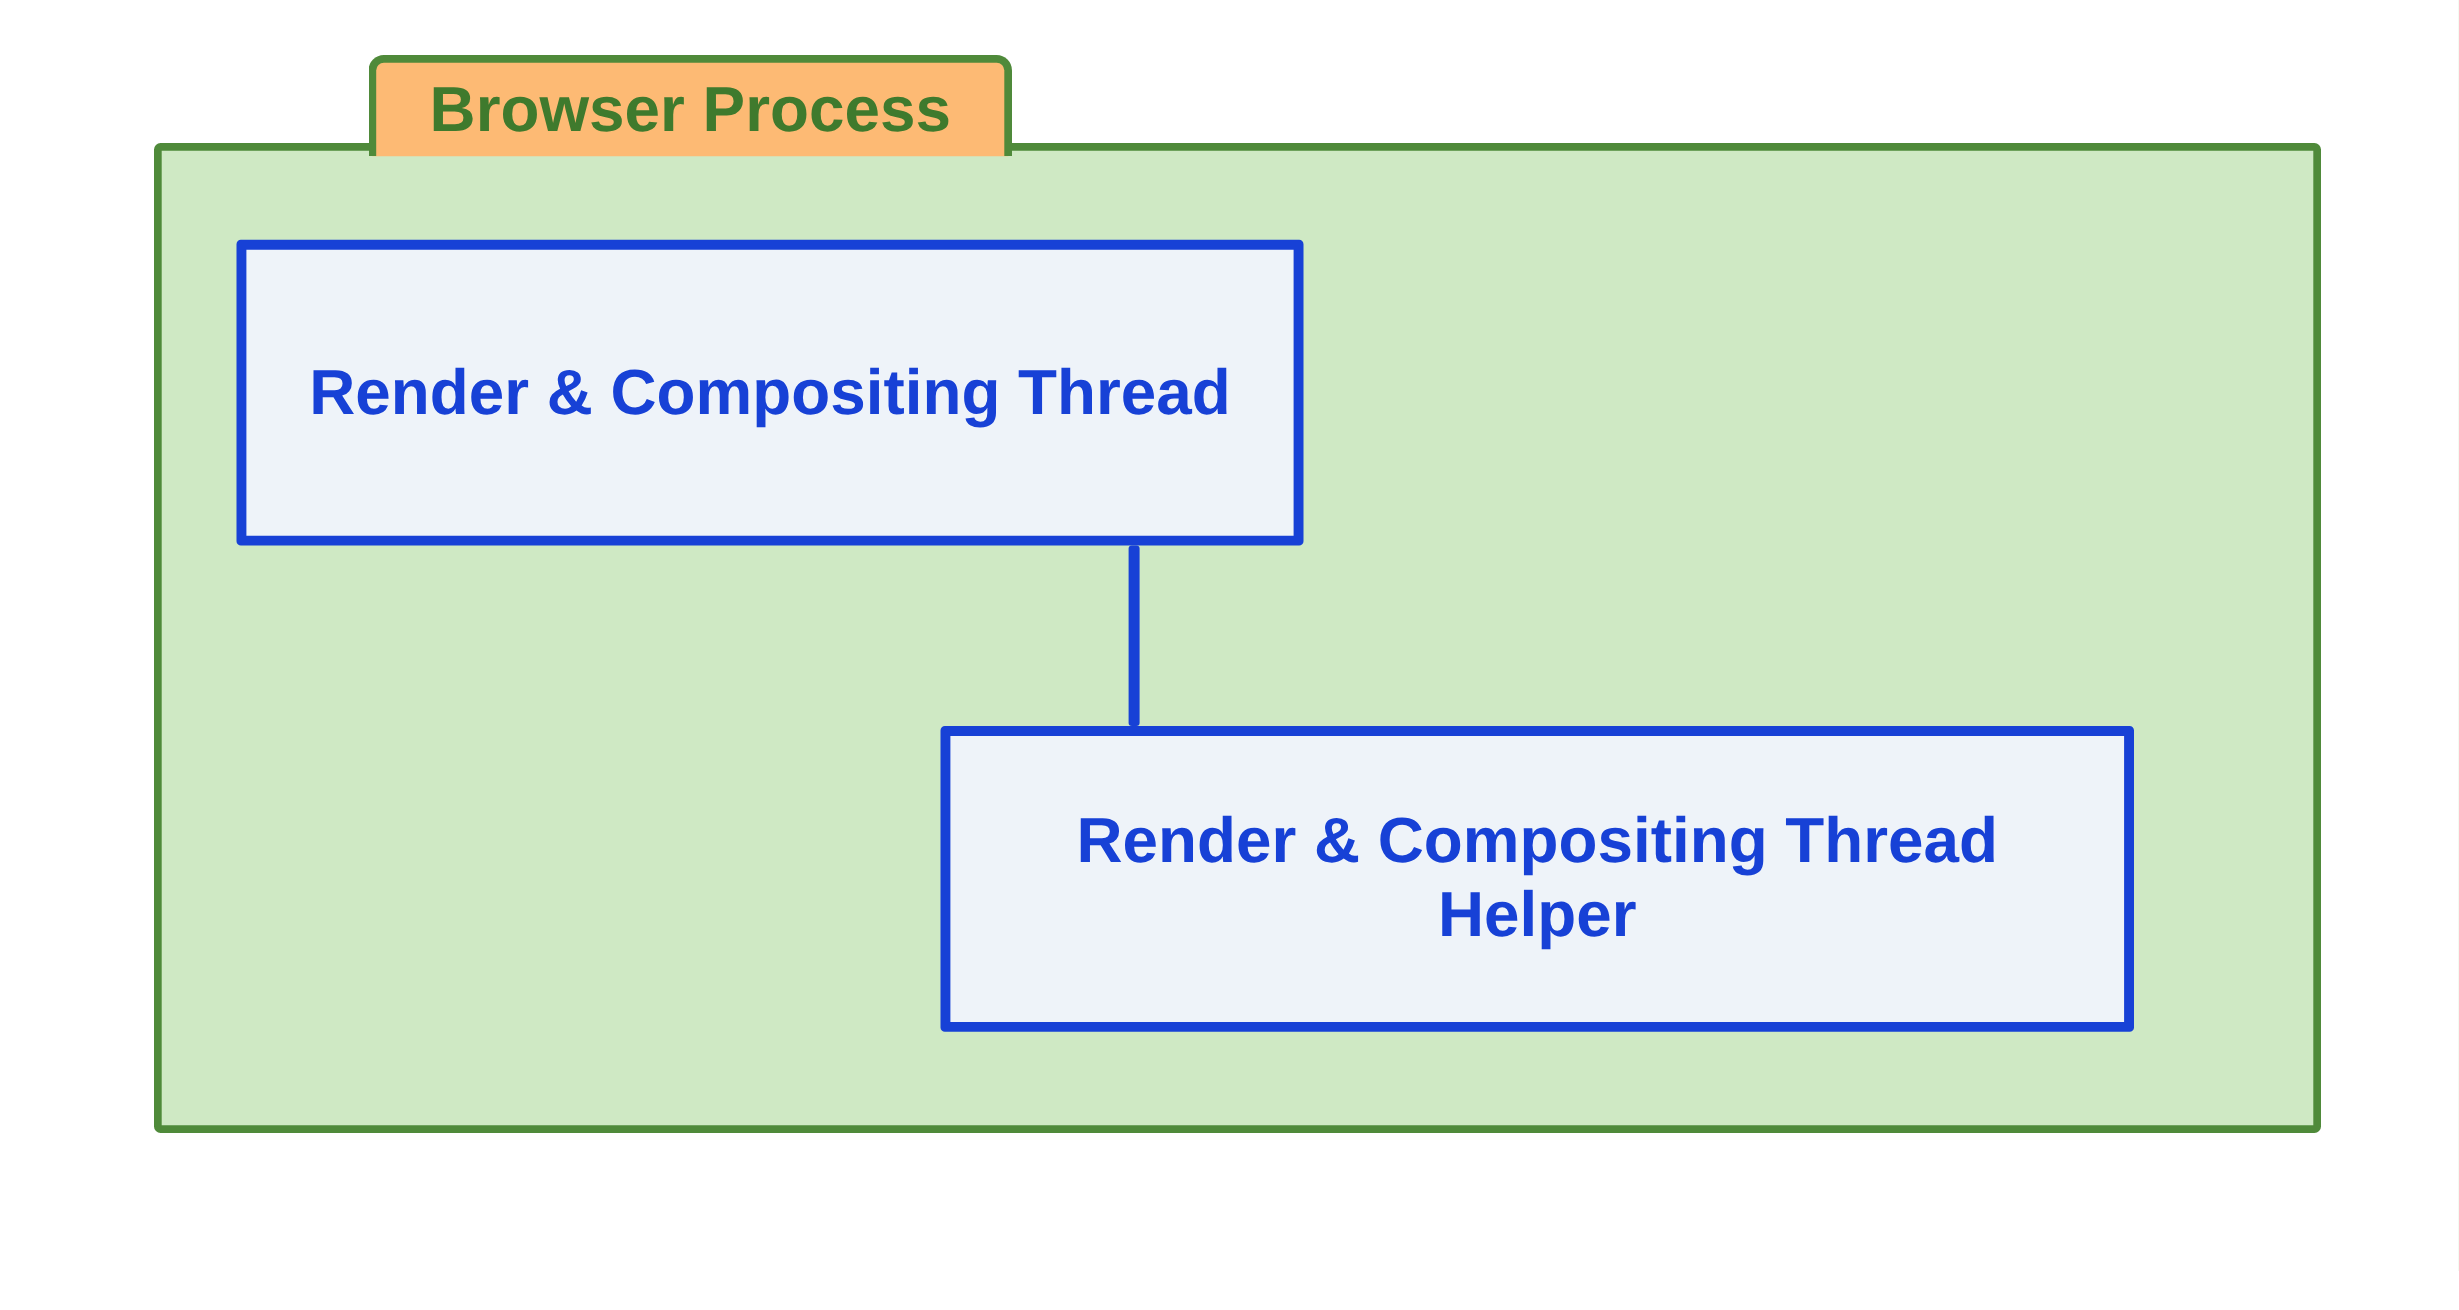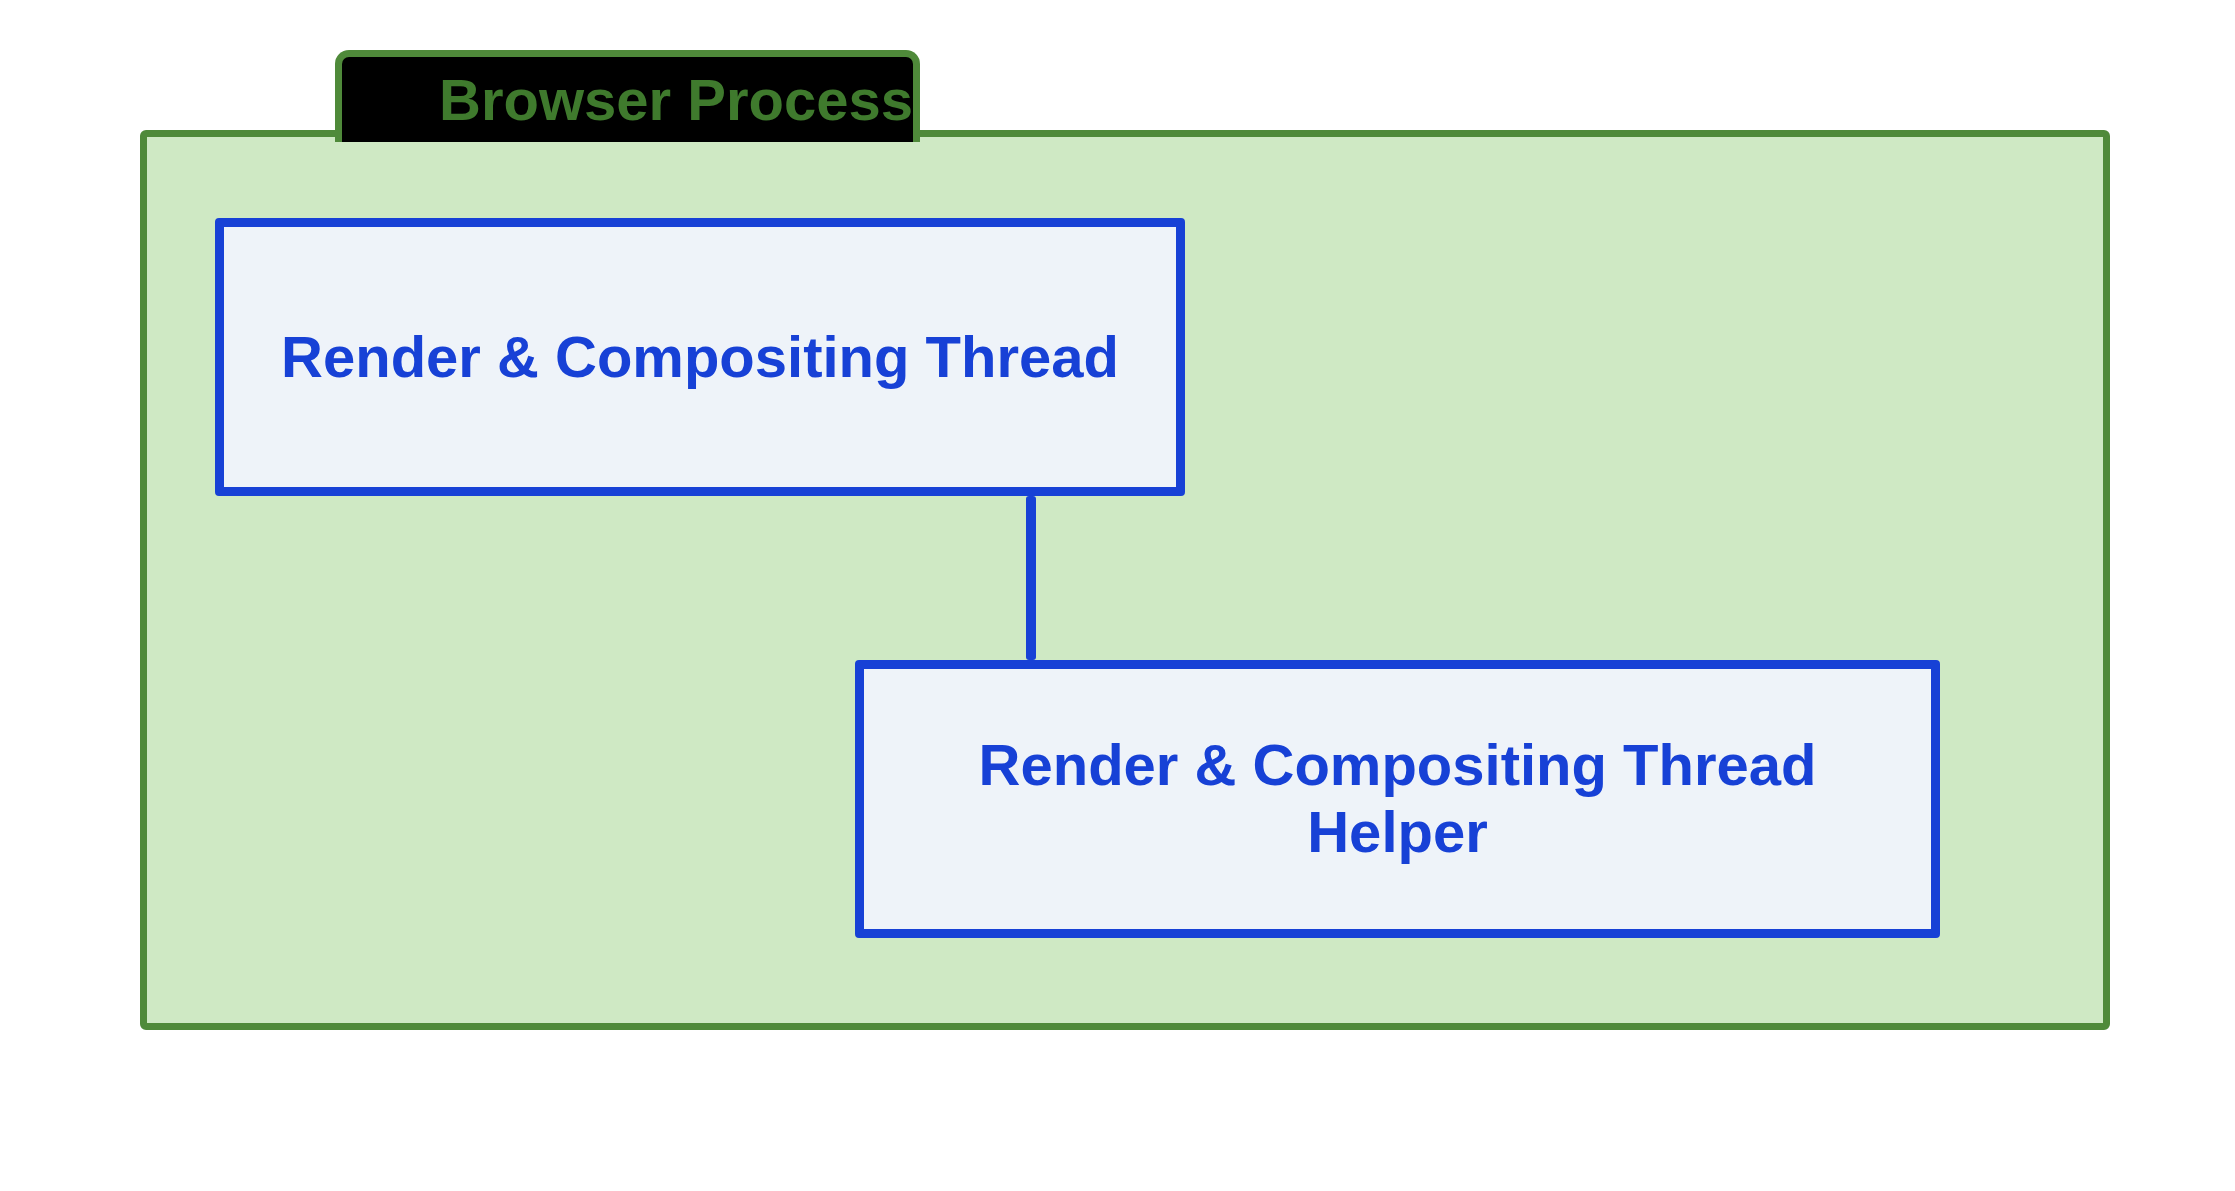--- a/index.html
+++ b/index.html
@@ -30,29 +30,29 @@
     box-sizing: border-box;
   }
 
   
   .process-tab {
     position: absolute;
     left: 335px;
     top: 50px;
     width: 585px;
     height: 92px;
-    background: #000000;
+    background: #fdba74;
     border: 7px solid #4f8a3a;
     border-bottom: none;
     border-top-left-radius: 14px;
     border-top-right-radius: 14px;
     box-sizing: border-box;
     display: flex;
     align-items: center;
-    justify-content: flex-end;
+    justify-content: center;
   }
   .process-tab span {
     color: #3f7a2d;
     font-size: 58px;
     font-weight: 700;
     line-height: 1;
   }
 
   
   .thread-box {

